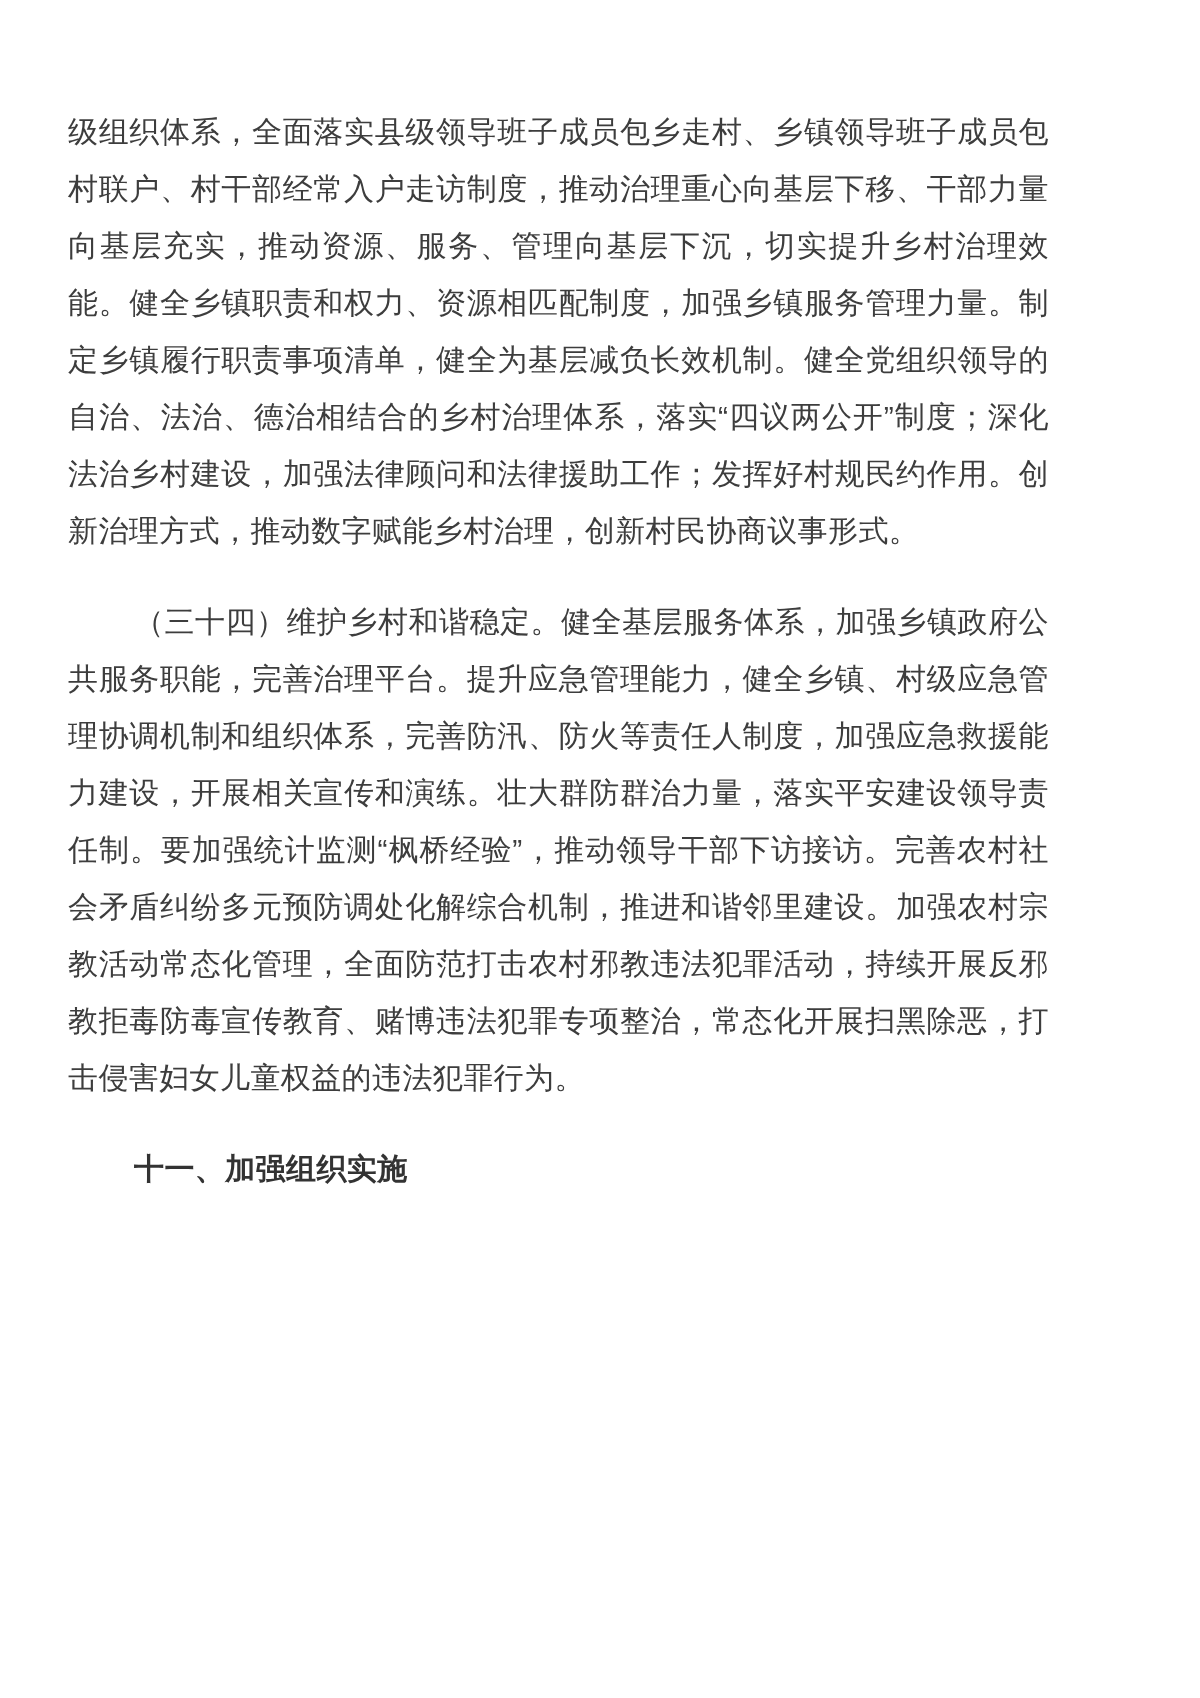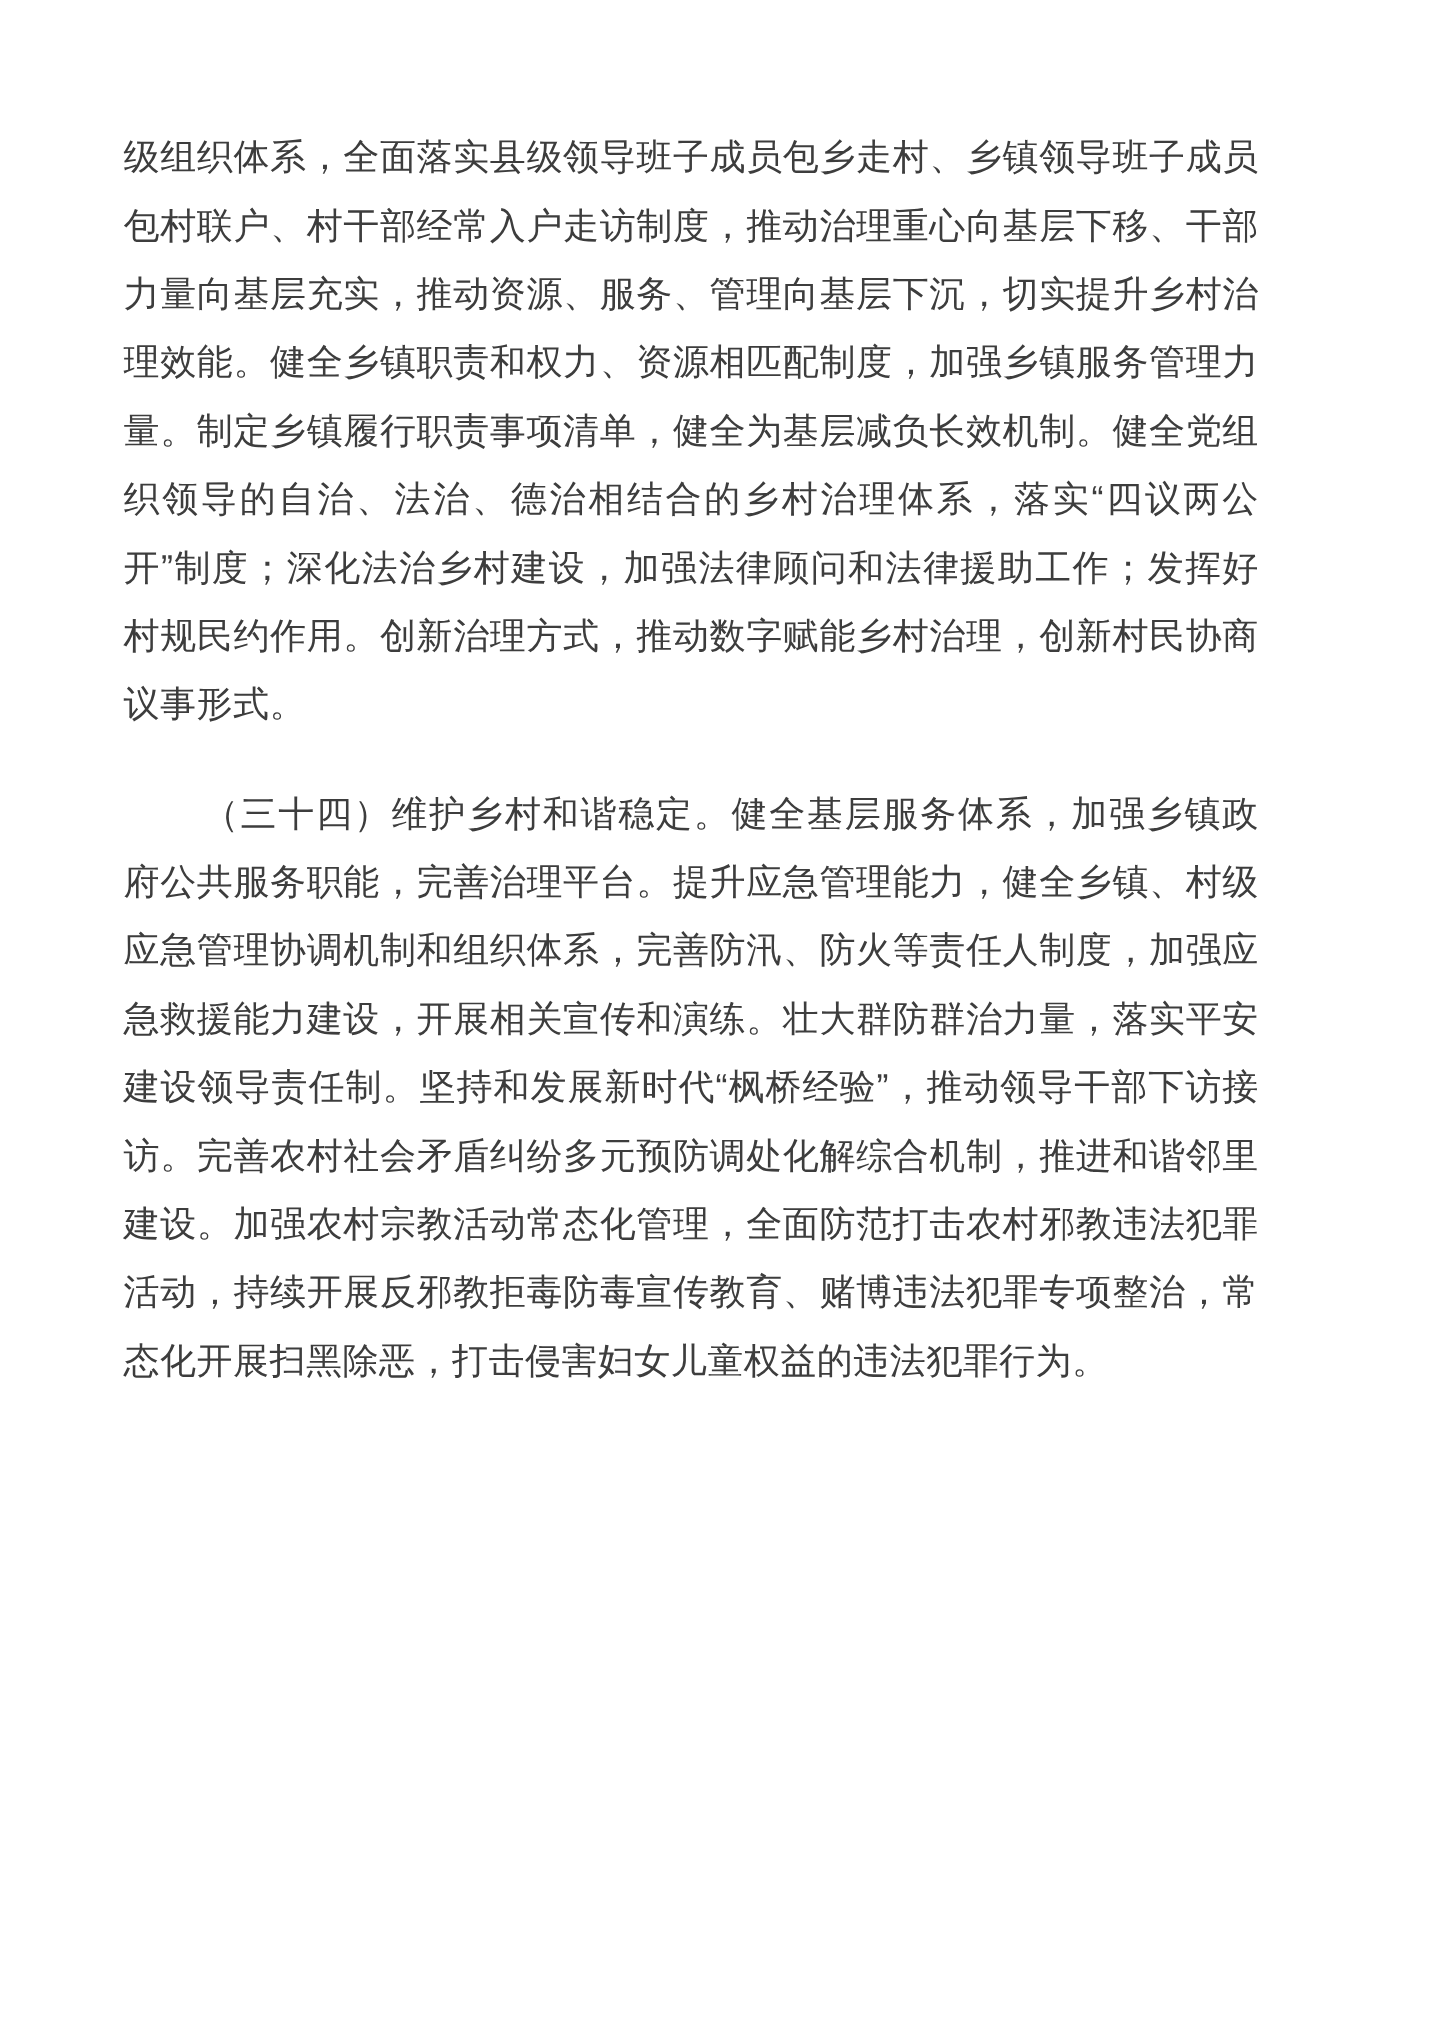--- a/index.html
+++ b/index.html
@@ -6,21 +6,21 @@
     margin: 0;
     padding: 0;
     background: #ffffff;
   }
   .page {
     position: relative;
     width: 1200px;
     height: 1488px;
     background: #ffffff;
     box-sizing: border-box;
-    padding: 103px 151px 0 103px;
+    padding: 103px 151px 0 68px;
     overflow: hidden;
     font-family: "Liberation Sans", "DejaVu Sans", sans-serif;
     color: #3d3d3d;
   }
   .doc-body {
     width: 100%;
   }
   .para {
     font-size: 30px;
     line-height: 57px;
@@ -42,18 +42,19 @@
   }
 </style>
 </head>
 <body>
 
 <div class="page">
   <div class="doc-body">
 
     <p class="para">级组织体系，全面落实县级领导班子成员包乡走村、乡镇领导班子成员包村联户、村干部经常入户走访制度，推动治理重心向基层下移、干部力量向基层充实，推动资源、服务、管理向基层下沉，切实提升乡村治理效能。健全乡镇职责和权力、资源相匹配制度，加强乡镇服务管理力量。制定乡镇履行职责事项清单，健全为基层减负长效机制。健全党组织领导的自治、法治、德治相结合的乡村治理体系，落实“四议两公开”制度；深化法治乡村建设，加强法律顾问和法律援助工作；发挥好村规民约作用。创新治理方式，推动数字赋能乡村治理，创新村民协商议事形式。</p>
 
-    <p class="para indent">（三十四）维护乡村和谐稳定。健全基层服务体系，加强乡镇政府公共服务职能，完善治理平台。提升应急管理能力，健全乡镇、村级应急管理协调机制和组织体系，完善防汛、防火等责任人制度，加强应急救援能力建设，开展相关宣传和演练。壮大群防群治力量，落实平安建设领导责任制。坚持和发展新时代“枫桥经验”，推动领导干部下访接访。完善农村社会矛盾纠纷多元预防调处化解综合机制，推进和谐邻里建设。加强农村宗教活动常态化管理，全面防范打击农村邪教违法犯罪活动，持续开展反邪教拒毒防毒宣传教育、赌博违法犯罪专项整治，常态化开展扫黑除恶，打击侵害妇女儿童权益的违法犯罪行为。</p>
+    <p class="para indent">（三十四）维护乡村和谐稳定。健全基层服务体系，加强乡镇政府公共服务职能，完善治理平台。提升应急管理能力，健全乡镇、村级应急管理协调机制和组织体系，完善防汛、防火等责任人制度，加强应急救援能力建设，开展相关宣传和演练。壮大群防群治力量，落实平安建设领导责任制。要加强统计监测“枫桥经验”，推动领导干部下访接访。完善农村社会矛盾纠纷多元预防调处化解综合机制，推进和谐邻里建设。加强农村宗教活动常态化管理，全面防范打击农村邪教违法犯罪活动，持续开展反邪教拒毒防毒宣传教育、赌博违法犯罪专项整治，常态化开展扫黑除恶，打击侵害妇女儿童权益的违法犯罪行为。</p>
 
+    <p class="para heading">十一、加强组织实施</p>
 
 
   </div>
 </div>
 
 </body></html>

